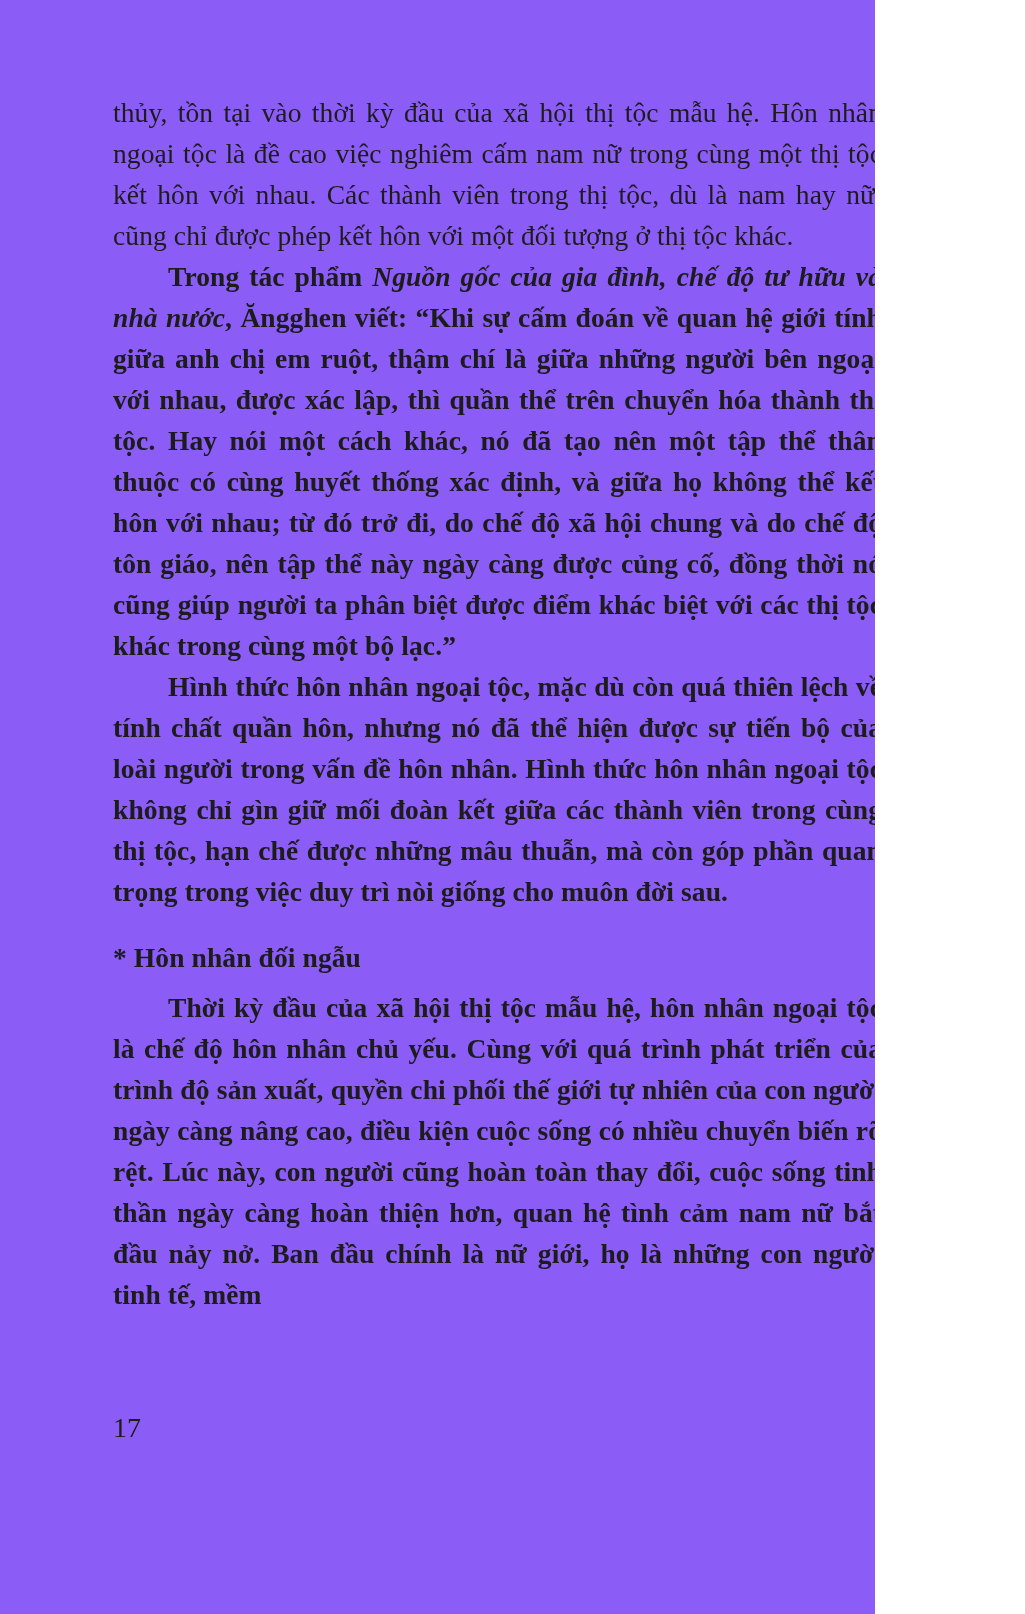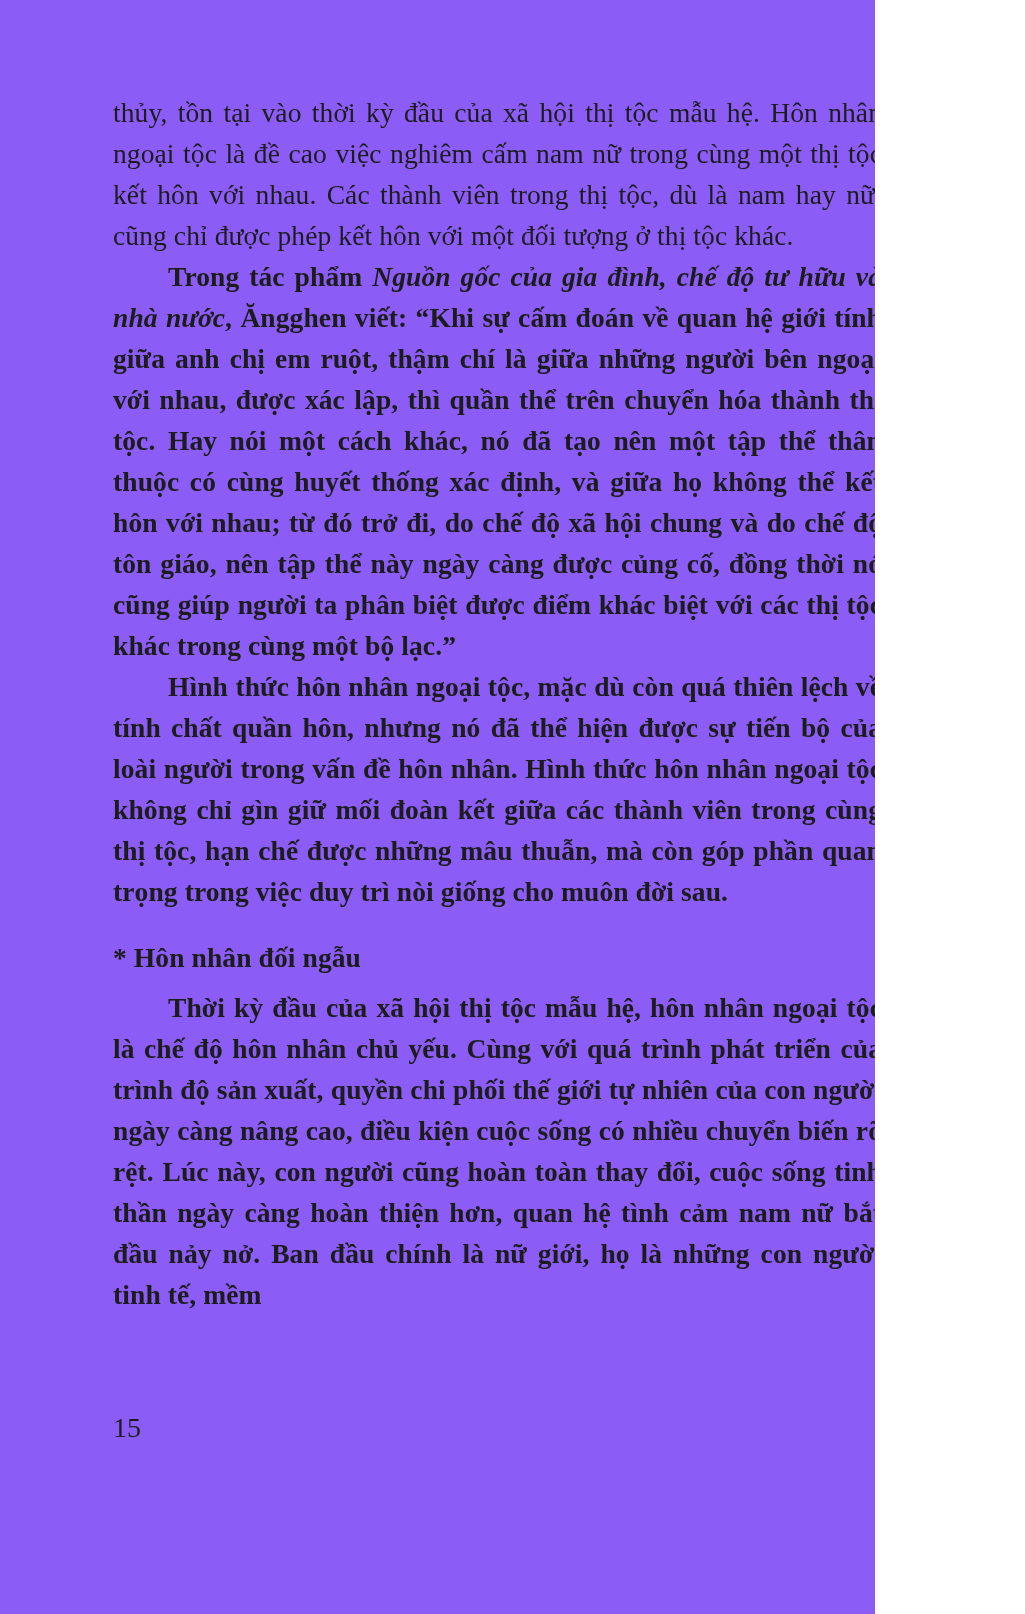--- a/index.html
+++ b/index.html
@@ -69,15 +69,15 @@
     <p class="indented"><span>Trong tác phẩm </span><span class="italic">Nguồn gốc của gia đình, chế độ tư hữu và nhà nước</span><span>, Ăngghen viết: “Khi sự cấm đoán về quan hệ giới tính giữa anh chị em ruột, thậm chí là giữa những người bên ngoại với nhau, được xác lập, thì quần thể trên chuyển hóa thành thị tộc. Hay nói một cách khác, nó đã tạo nên một tập thể thân thuộc có cùng huyết thống xác định, và giữa họ không thể kết hôn với nhau; từ đó trở đi, do chế độ xã hội chung và do chế độ tôn giáo, nên tập thể này ngày càng được củng cố, đồng thời nó cũng giúp người ta phân biệt được điểm khác biệt với các thị tộc khác trong cùng một bộ lạc.”</span></p>
 
     <p class="indented">Hình thức hôn nhân ngoại tộc, mặc dù còn quá thiên lệch về tính chất quần hôn, nhưng nó đã thể hiện được sự tiến bộ của loài người trong vấn đề hôn nhân. Hình thức hôn nhân ngoại tộc không chỉ gìn giữ mối đoàn kết giữa các thành viên trong cùng thị tộc, hạn chế được những mâu thuẫn, mà còn góp phần quan trọng trong việc duy trì nòi giống cho muôn đời sau.</p>
 
     <p class="section-heading">* Hôn nhân đối ngẫu</p>
 
     <p class="indented">Thời kỳ đầu của xã hội thị tộc mẫu hệ, hôn nhân ngoại tộc là chế độ hôn nhân chủ yếu. Cùng với quá trình phát triển của trình độ sản xuất, quyền chi phối thế giới tự nhiên của con người ngày càng nâng cao, điều kiện cuộc sống có nhiều chuyển biến rõ rệt. Lúc này, con người cũng hoàn toàn thay đổi, cuộc sống tinh thần ngày càng hoàn thiện hơn, quan hệ tình cảm nam nữ bắt đầu nảy nở. Ban đầu chính là nữ giới, họ là những con người tinh tế, mềm</p>
 
   </div>
 
-  <div class="page-number">15</div>
+  <div class="page-number">17</div>
 
 </div>
 
 </body></html>

